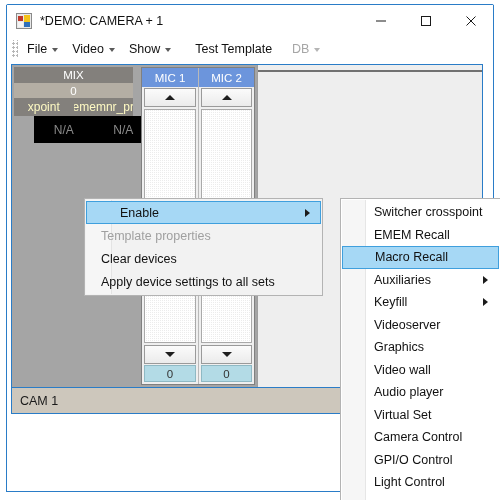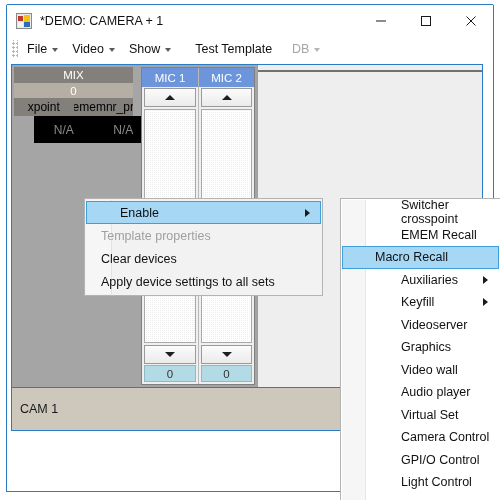--- a/index.html
+++ b/index.html
@@ -184,21 +184,21 @@
   .hdr-labels {
     position: absolute;
     left: 2px; top: 33px;
     width: 119px; height: 18px;
     background: #83807c;
     display: flex;
     box-sizing: border-box;
   }
   .hdr-labels .cell {
     flex: 1 1 50%;
-    color: #000000;
+    color: #fef9c3;
     font-size: 12px;
     display: flex; align-items: center; justify-content: center;
     overflow: hidden;
     white-space: nowrap;
   }
   .hdr-values {
     position: absolute;
     left: 2px; top: 51px;
     width: 119px; height: 27px;
     background: #000000;
@@ -280,21 +280,21 @@
     display: flex; align-items: center; justify-content: center;
     box-sizing: border-box;
   }
 
   
   .cam-strip {
     position: absolute;
     left: 4px;
     top: 326px;
     width: 472px;
-    height: 43px;
+    height: 26px;
     background: #cdc7bc;
     border: 1px solid #2a7cc7;
     border-top: none;
     display: flex;
     align-items: center;
     box-sizing: border-box;
   }
   .cam-label {
     margin-left: 8px;
     font-size: 12.5px;
@@ -373,21 +373,20 @@
     position: relative;
     height: 22.5px;
     display: flex;
     align-items: center;
     font-size: 12.5px;
     color: #111111;
     padding-left: 33px;
     padding-right: 10px;
     box-sizing: border-box;
     z-index: 2;
-    margin-left: 27px;
   }
   .sub-item.selected {
     background: #a6d8f5;
     border: 1px solid #3f9fdd;
     margin: 0 1px;
     padding-left: 32px;
   }
   .sub-arrow {
     position: absolute;
     right: 12px;

